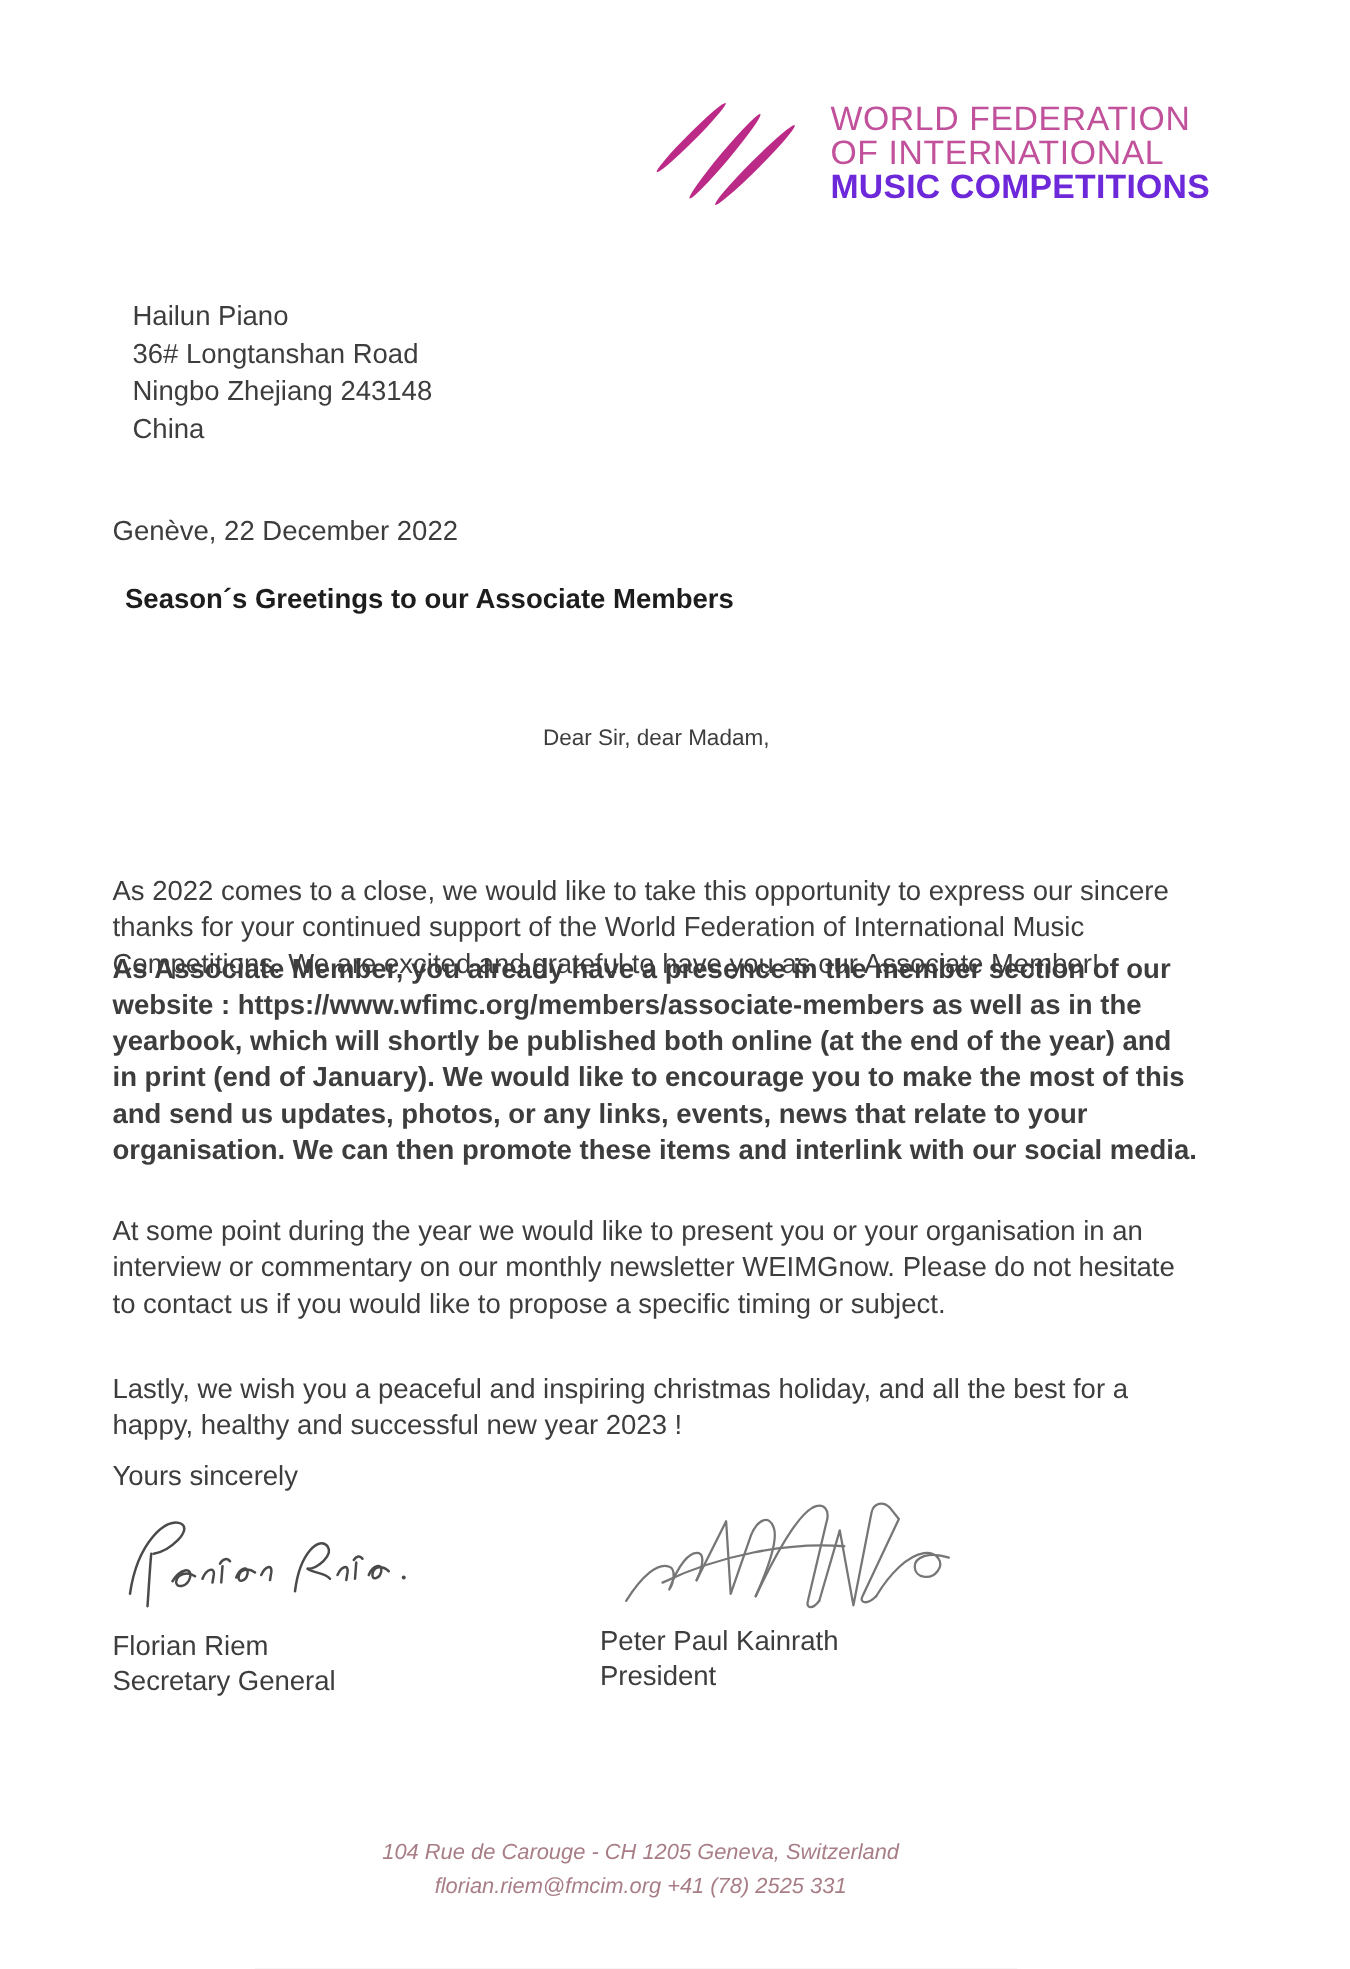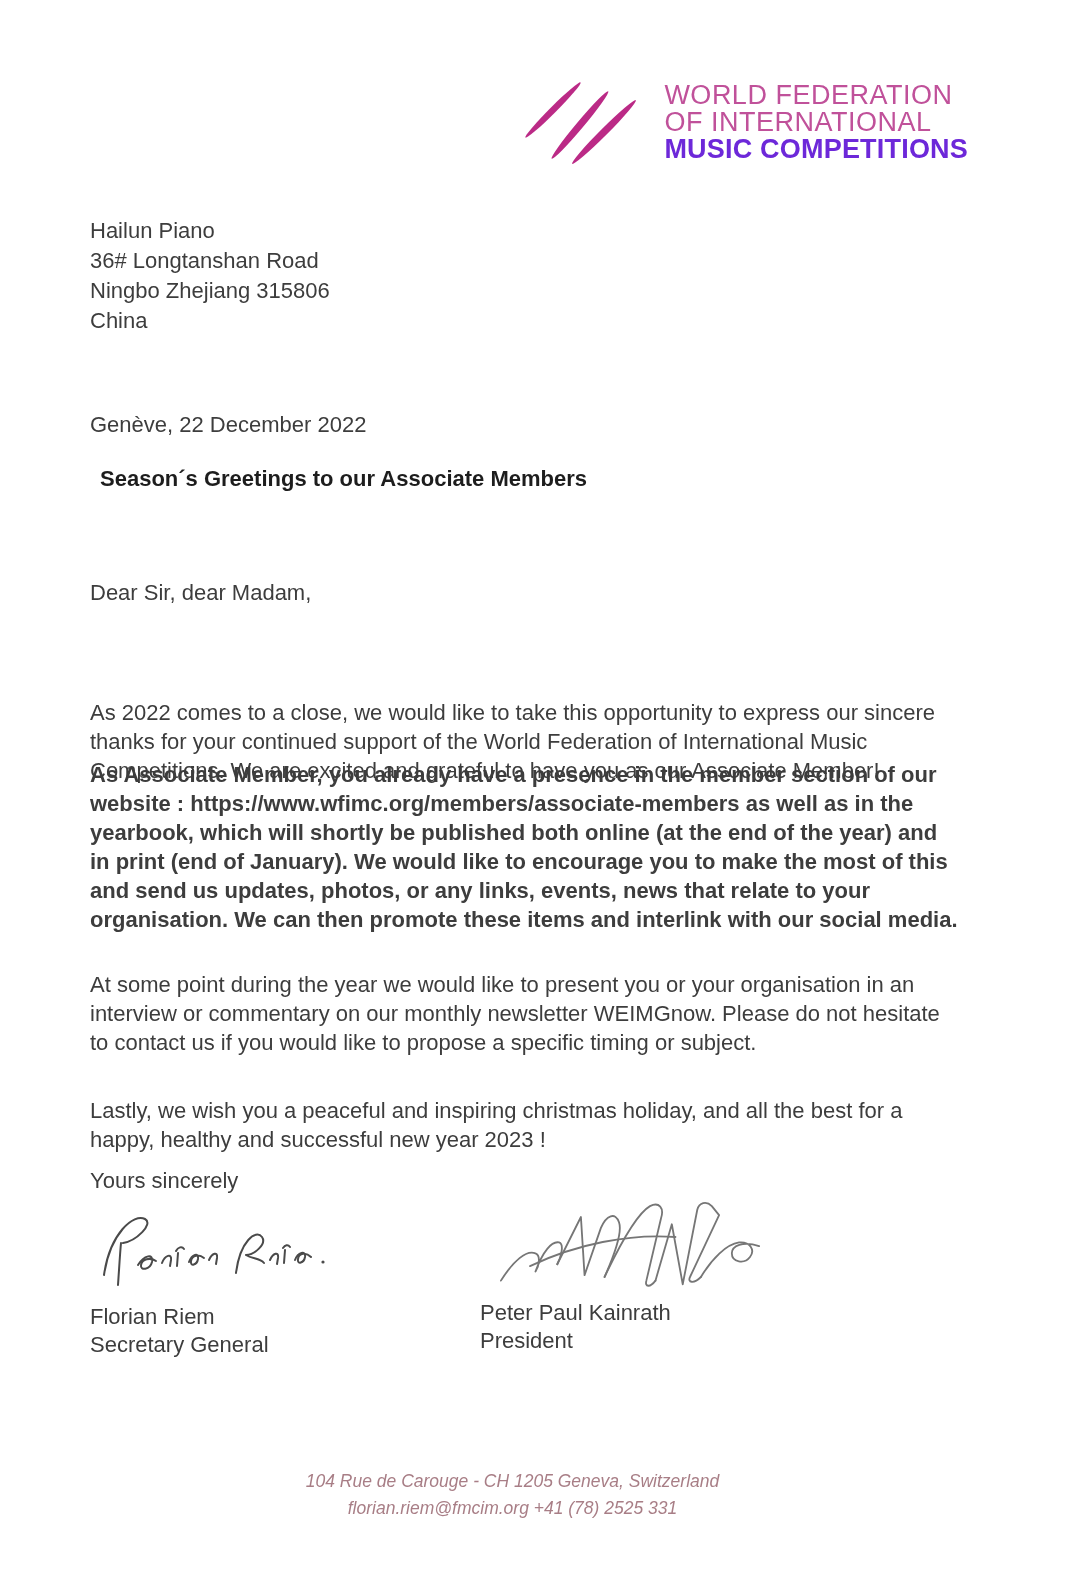--- a/index.html
+++ b/index.html
@@ -35,24 +35,24 @@
     color: #c0519a;
   }
   .logo-line3 {
     font-size: 27px;
     font-weight: 700;
     color: #6d28d9;
     letter-spacing: 0.2px;
   }
   
   .block { position: absolute; left: 90px; width: 870px; }
-  .recipient { top: 216px; font-size: 22px; line-height: 30px; }
+  .recipient { top: 238px; font-size: 22px; line-height: 30px; margin-left: 16px; }
   .dateline  { top: 412px; font-size: 22px; }
   .subject   { top: 466px; font-size: 22px; font-weight: 700; color: #1d1d1d; margin-left: 10px; }
-  .salutation{ top: 580px; font-size: 22px; }
+  .salutation{ top: 580px; font-size: 18px; text-align: center; }
   .para      { font-size: 22px; line-height: 29px; }
   .para-1 { top: 662px; margin-top: 36px; }
   .para-2 { top: 760px; font-weight: bold; }
   .para-3 { top: 970px; }
   .para-4 { top: 1096px; }
   .closing { top: 1168px; font-size: 22px; }
   
   .sig-row { position: absolute; left: 90px; top: 1205px; width: 870px; height: 160px; }
   .sig-col-left  { position: absolute; left: 0; top: 0; width: 380px; }
   .sig-col-right { position: absolute; left: 390px; top: 0; width: 420px; }
@@ -89,21 +89,21 @@
     <div class="logo-text">
       <div class="logo-line1">WORLD FEDERATION</div>
       <div class="logo-line2">OF INTERNATIONAL</div>
       <div class="logo-line3">MUSIC COMPETITIONS</div>
     </div>
   </div>
 
   <div class="block recipient">
     <div>Hailun Piano</div>
     <div>36# Longtanshan Road</div>
-    <div>Ningbo Zhejiang 315806</div>
+    <div>Ningbo Zhejiang 243148</div>
     <div>China</div>
   </div>
 
   <div class="block dateline">Genève, 22 December 2022</div>
 
   <div class="block subject">Season´s Greetings to our Associate Members</div>
 
   <div class="block salutation">Dear Sir, dear Madam,</div>
 
   <p class="block para para-1">As 2022 comes to a close, we would like to take this opportunity to express our sincere thanks for your continued support of the World Federation of International Music Competitions. We are excited and grateful to have you as our Associate Member!</p>

